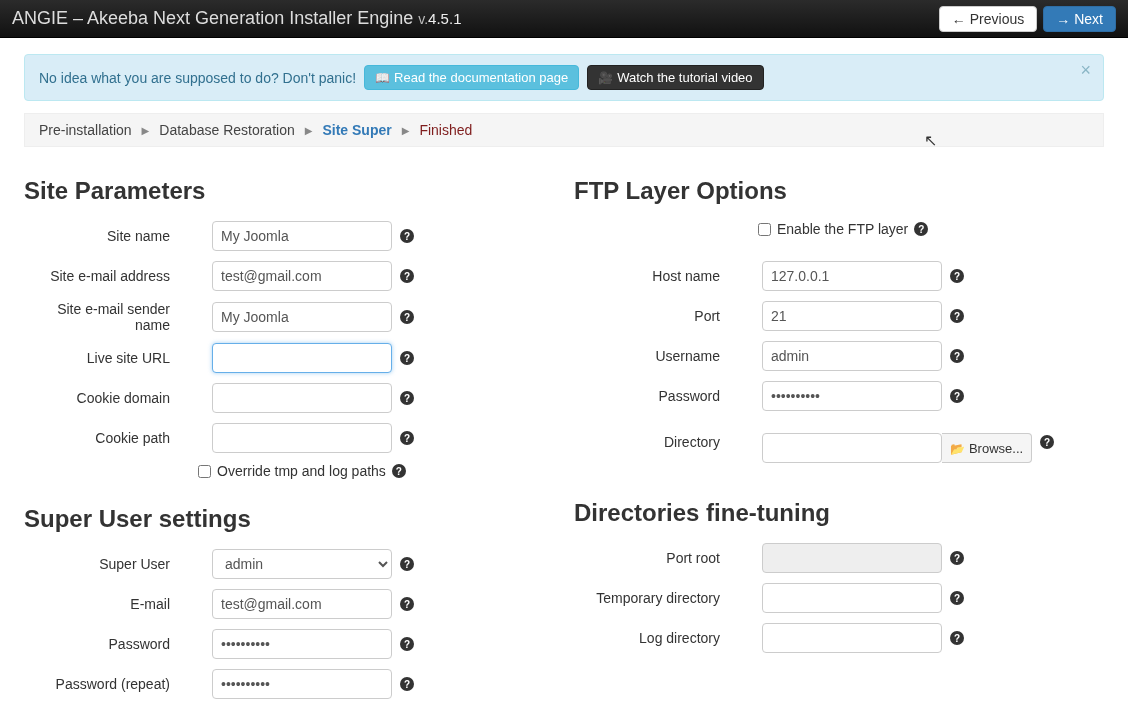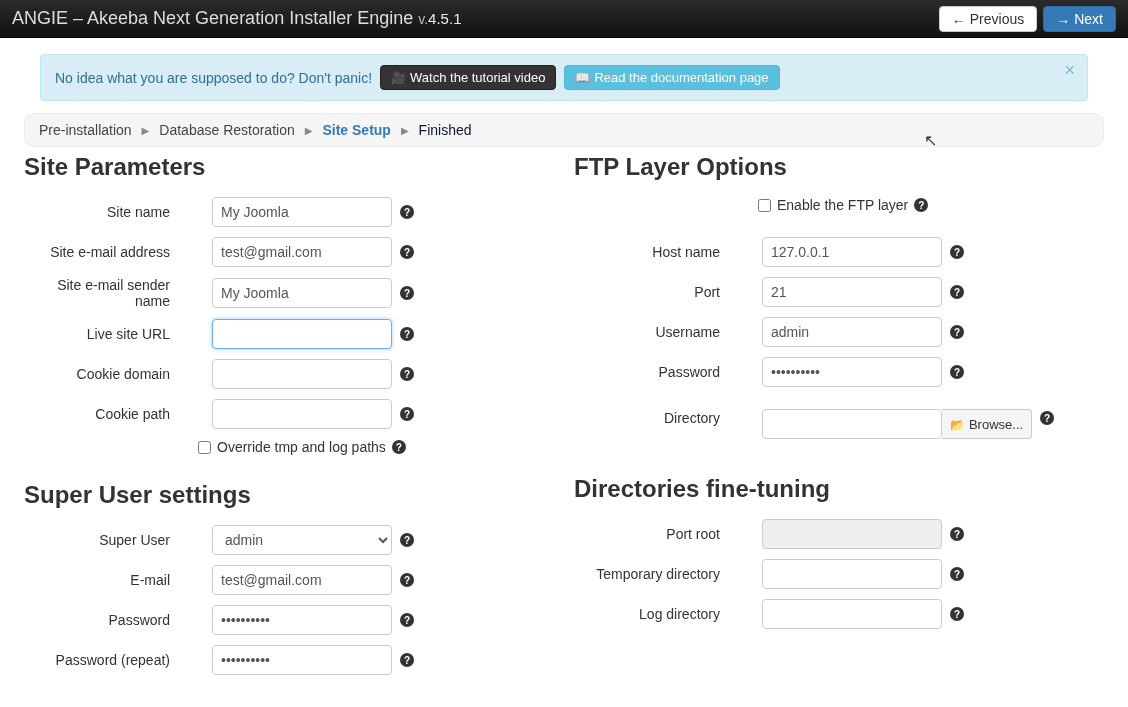--- a/index.html
+++ b/index.html
@@ -8,26 +8,26 @@
   .navbar-brand { font-size: 18px; color: #ddd; font-weight: 400; }
   .navbar-brand .ver-label { color: #bbb; font-size: 14px; }
   .navbar-brand .ver-num { color: #eee; font-size: 15px; }
   .navbar-right { display: flex; gap: 6px; }
   .btn { display: inline-flex; align-items: center; gap: 4px; padding: 4px 12px; border-radius: 4px; font-size: 14px; cursor: pointer; border: 1px solid transparent; white-space: nowrap; }
   .btn-default { background: #fff; color: #333; border-color: #ccc; }
   .btn-primary { background: #337ab7; color: #fff; border-color: #2e6da4; }
   .btn-info    { background: #5bc0de; color: #fff; border-color: #46b8da; font-size: 13px; padding: 4px 10px;}
   .btn-dark    { background: #333; color: #fff; border-color: #222; font-size: 13px; padding: 4px 10px;}
   .container { padding: 0 24px; }
-  .alert { margin: 16px 16px 12px; background: #d9edf7; border: 1px solid #bce8f1; color: #31708f; border-radius: 4px; padding: 10px 14px; display: flex; align-items: center; gap: 8px; position: relative;}
+  .alert { margin: 16px 0 12px; background: #d9edf7; border: 1px solid #bce8f1; color: #31708f; border-radius: 4px; padding: 10px 14px; display: flex; align-items: center; gap: 8px; position: relative;}
   .alert .close { position: absolute; right: 12px; top: 6px; color: #8ab6c6; cursor: pointer; font-size: 18px; line-height: 1;}
-  .breadcrumb { background: #f5f5f5; border: 1px solid #eee; border-radius: 9px; padding: 8px 14px; display: flex; align-items: center; gap: 10px; color: #444; }
+  .breadcrumb { background: #f5f5f5; border: 1px solid #eee; border-radius: 0; padding: 8px 14px; margin-bottom: 24px; display: flex; align-items: center; gap: 10px; color: #444; }
   .breadcrumb .sep { color: #888; font-size: 10px; }
   .breadcrumb .active { color: #337ab7; font-weight: bold; }
-  .breadcrumb .muted { color: #0f172a; }
+  .breadcrumb .muted { color: #7f1d1d; }
   .row { display: flex; gap: 20px; }
   .col { flex: 1; }
   h3.section { font-size: 24px; font-weight: 600; margin: 6px 0 16px; color: #333; }
   .form-row { display: flex; align-items: center; margin-bottom: 10px; gap: 28px; }
   .form-row label { width: 160px; text-align: right; padding-right: 14px; color: #333; }
   .form-row .control { display: flex; align-items: center; gap: 8px; }
   .form-row input[type=text], .form-row input[type=password], .form-row select {
     width: 180px; height: 30px; border: 1px solid #ccc; border-radius: 4px; padding: 4px 8px; font-size: 14px; color: #555;
   }
   .form-row input.focused { border-color: #66afe9; box-shadow: 0 0 4px rgba(102,175,233,.6);}
@@ -64,37 +64,37 @@
       <span class="arrow-right"></span>
       <span>Next</span>
     </button>
   </div>
 </div>
 
 <div class="container">
 
   <div class="alert">
     <span>No idea what you are supposed to do? Don't panic!</span>
+    <button class="btn btn-info">
+      <span class="book-icon"></span>
+      <span>Read the documentation page</span>
+    </button>
     <button class="btn btn-dark">
       <span class="video-icon"></span>
       <span>Watch the tutorial video</span>
-    </button>
-    <button class="btn btn-info">
-      <span class="book-icon"></span>
-      <span>Read the documentation page</span>
     </button>
     <span class="close">×</span>
   </div>
 
   <div class="breadcrumb">
     <span>Pre-installation</span>
     <span class="sep">▶</span>
     <span>Database Restoration</span>
     <span class="sep">▶</span>
-    <span class="active">Site Setup</span>
+    <span class="active">Site Super</span>
     <span class="sep">▶</span>
     <span class="muted">Finished</span>
   </div>
 
   <div class="row">
 
     <div class="col">
       <h3 class="section">Site Parameters</h3>
 
       <div class="form-row">

